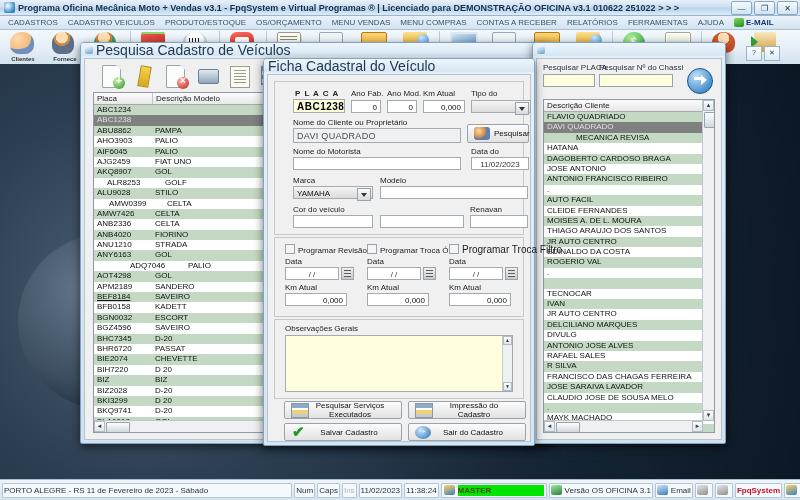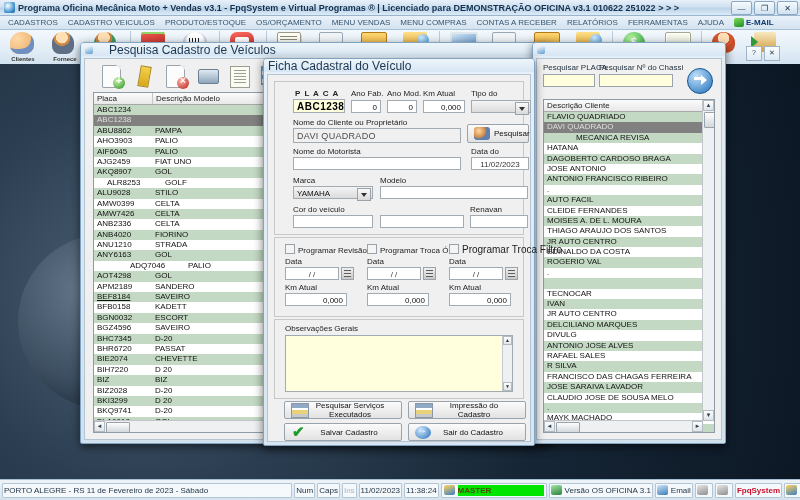--- a/index.html
+++ b/index.html
@@ -153,24 +153,24 @@
   .sb-ico.p{background:linear-gradient(160deg,#e6e6e6,#8f8f8f);}
   
   .win{
     position:absolute;
     background:linear-gradient(180deg,#e3edf6,#d2e1ee);
     border:1px solid #7fa3c0;
     border-radius:4px 4px 2px 2px;
     box-shadow:0 3px 10px rgba(0,0,0,.55);
   }
   .win-title{
-    height:13px;display:flex;align-items:center;gap:16px;padding:0 4px;
+    height:13px;display:flex;align-items:center;gap:3px;padding:0 4px;
     background:linear-gradient(180deg,#eef5fb,#d7e6f3);
     border-radius:3px 3px 0 0;
-    font-size:12px;color:#1c3750;
+    font-size:14px;color:#1c3750;
   }
   .win-title .dot{width:8px;height:8px;border-radius:2px;
     background:linear-gradient(160deg,#fff,#5e9ccf);flex:0 0 auto;}
   .win-body{position:absolute;left:3px;right:3px;top:15px;bottom:3px;
     background:#f0f0f0;border:1px solid #b5c4d1;}
   
   #win-search{left:80px;top:42px;width:470px;height:400px;}
   #search-toolbar{
     height:30px;display:flex;align-items:center;gap:6px;padding:2px 0 0 14px;
     background:#f0f0f0;
@@ -481,21 +481,21 @@
             </div>
             <div class="grow">
               <div style="width: 52px; margin-left: 10px;">ALR8253</div>
               <div style="flex: 1 1 auto;">GOLF</div>
             </div>
             <div class="grow alt">
               <div style="width: 52px;">ALU9028</div>
               <div style="flex: 1 1 auto;">STILO</div>
             </div>
             <div class="grow">
-              <div style="width: 52px;">AMW0399</div>
+              <div style="width: 52px; margin-left: 12px;">AMW0399</div>
               <div style="flex: 1 1 auto;">CELTA</div>
             </div>
             <div class="grow alt">
               <div style="width: 52px;">AMW7426</div>
               <div style="flex: 1 1 auto;">CELTA</div>
             </div>
             <div class="grow">
               <div style="width: 52px;">ANB2336</div>
               <div style="flex: 1 1 auto;">CELTA</div>
             </div>

